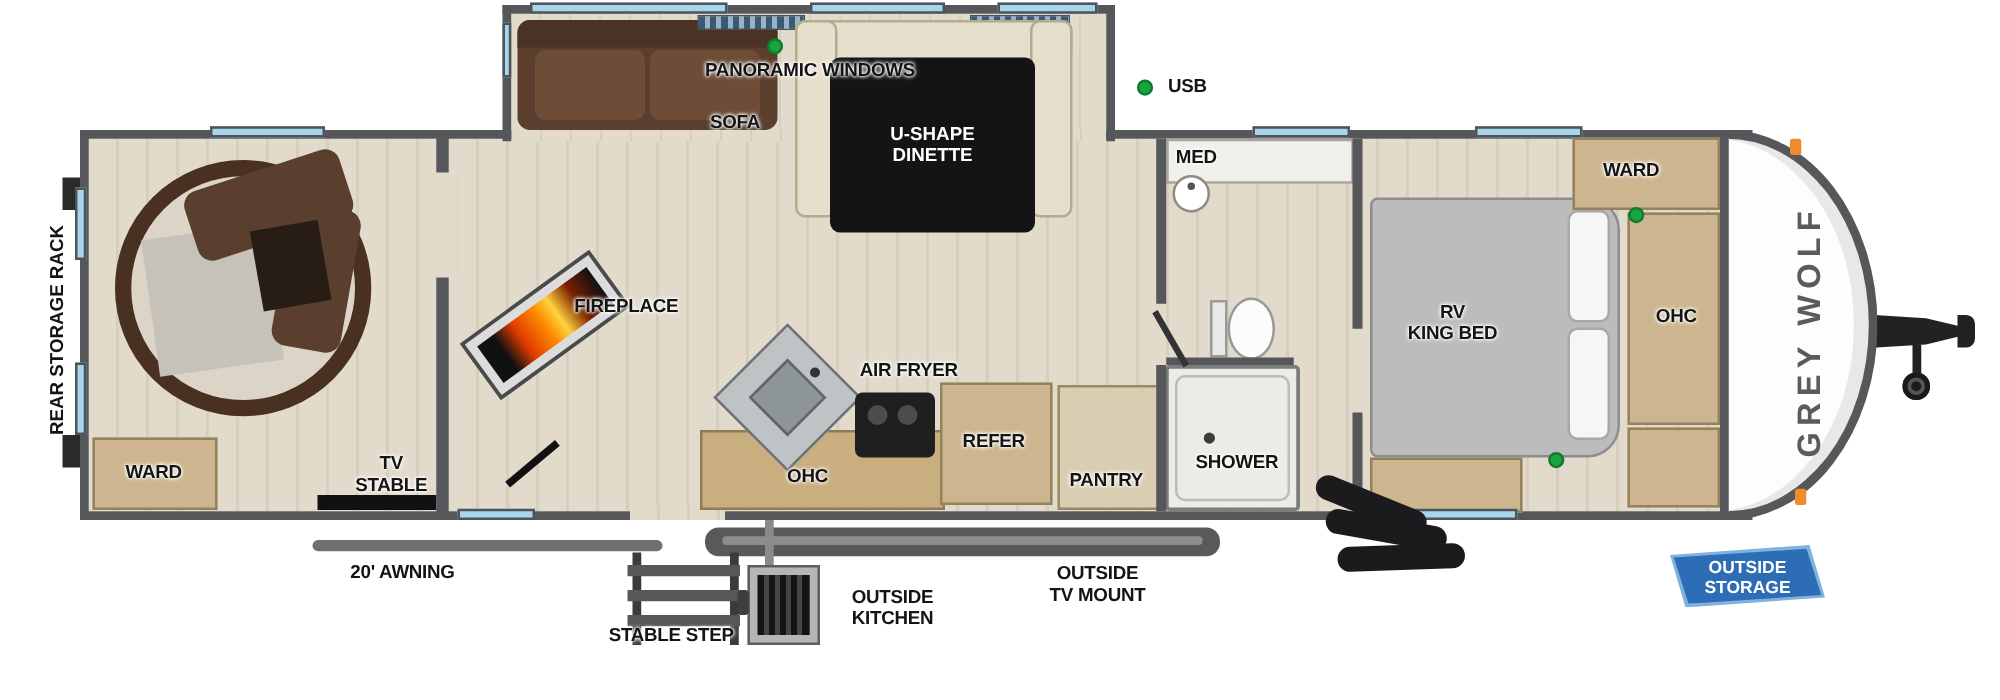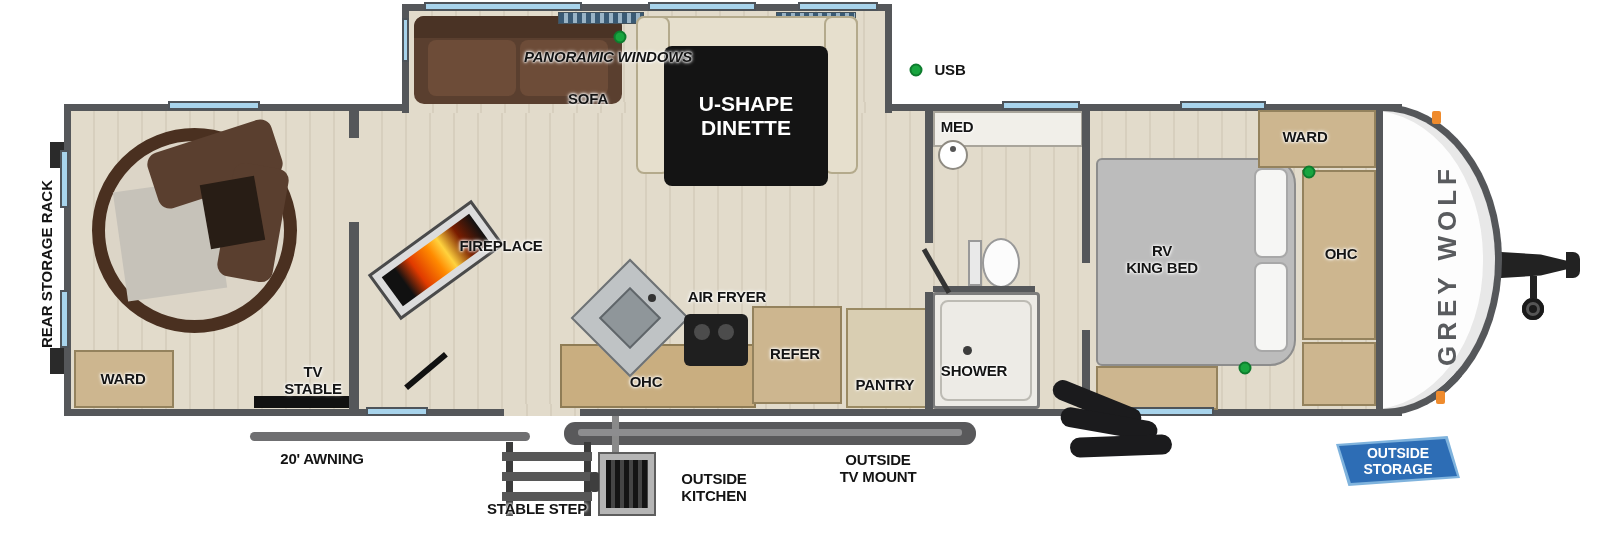--- a/index.html
+++ b/index.html
@@ -81,21 +81,21 @@
   <div class="fix" style="left:428px;top:40px;width:88px;height:56px;background:#6d4c38;border-radius:8px;"></div>
   <div class="fix" style="left:520px;top:40px;width:88px;height:56px;background:#6d4c38;border-radius:8px;"></div>
   <div class="vent" style="left:558px;top:12px;width:86px;height:12px;"></div>
   <div class="vent" style="left:776px;top:12px;width:80px;height:11px;"></div>
 
   <div class="fix" style="left:636px;top:16px;width:222px;height:34px;background:#e6dfcd;border:2px solid #b4aa8c;border-radius:8px;"></div>
   <div class="fix" style="left:636px;top:16px;width:34px;height:158px;background:#e6dfcd;border:2px solid #b4aa8c;border-radius:8px;"></div>
   <div class="fix" style="left:824px;top:16px;width:34px;height:158px;background:#e6dfcd;border:2px solid #b4aa8c;border-radius:8px;"></div>
   <div class="fix" style="left:664px;top:46px;width:164px;height:140px;background:#141414;border-radius:8px;
               display:flex;align-items:center;justify-content:center;z-index:9;">
-    <span style="color:#fff;font-weight:bold;font-size:21px;line-height:1.15;text-align:center;white-space:pre-line;">U-SHAPE
+    <span style="color:#fff;font-weight:bold;font-size:15px;line-height:1.15;text-align:center;white-space:pre-line;">U-SHAPE
 DINETTE</span>
   </div>
 
   <div class="fix" style="left:372px;top:232px;width:128px;height:56px;background:#dcdcdc;border:3px solid #4a4a4a;
               transform:rotate(-36deg);z-index:8;">
     <div style="position:absolute;left:7px;top:7px;right:7px;bottom:7px;
                 background:linear-gradient(90deg,#111 0 14%,#e03a00 30%,#ff8a00 50%,#ffd23e 62%,#7a1d00 80%,#111 100%);"></div>
   </div>
   <div class="fix" style="left:400px;top:368px;width:52px;height:6px;background:#111;transform:rotate(-40deg);z-index:13;"></div>
 
@@ -169,32 +169,32 @@
 STORAGE</span>
     </div>
   </div>
 
   <div class="dot" style="left:620px;top:37px;"></div>
   <div class="dot" style="left:916px;top:70px;"></div>
   <div class="dot" style="left:1309px;top:172px;"></div>
   <div class="dot" style="left:1245px;top:368px;"></div>
 
   <div class="vlabel" style="left:46px;top:264px;">REAR STORAGE RACK</div>
-  <div class="label" style="left:608px;top:57px;font-style:italic;">PANORAMIC WINDOWS</div>
+  <div class="label" style="left:648px;top:57px;">PANORAMIC WINDOWS</div>
   <div class="label" style="left:540px;top:99px;margin-left:48px;">SOFA</div>
   <div class="label" style="left:950px;top:70px;">USB</div>
   <div class="label" style="left:957px;top:127px;">MED</div>
   <div class="label" style="left:1305px;top:137px;">WARD</div>
   <div class="label" style="left:501px;top:246px;">FIREPLACE</div>
   <div class="label" style="left:1162px;top:259px;">RV
 KING BED</div>
   <div class="label" style="left:1341px;top:254px;">OHC</div>
   <div class="label" style="left:727px;top:297px;">AIR FRYER</div>
   <div class="label" style="left:795px;top:354px;">REFER</div>
-  <div class="label" style="left:974px;top:371px;">SHOWER</div>
+  <div class="label" style="left:974px;top:371px;padding-left:31px;">SHOWER</div>
   <div class="label" style="left:123px;top:379px;">WARD</div>
   <div class="label" style="left:313px;top:380px;">TV
 STABLE</div>
   <div class="label" style="left:646px;top:382px;">OHC</div>
   <div class="label" style="left:885px;top:385px;">PANTRY</div>
   <div class="label" style="left:322px;top:459px;">20' AWNING</div>
   <div class="label" style="left:537px;top:509px;">STABLE STEP</div>
   <div class="label" style="left:714px;top:487px;">OUTSIDE
 KITCHEN</div>
   <div class="label" style="left:878px;top:468px;">OUTSIDE

